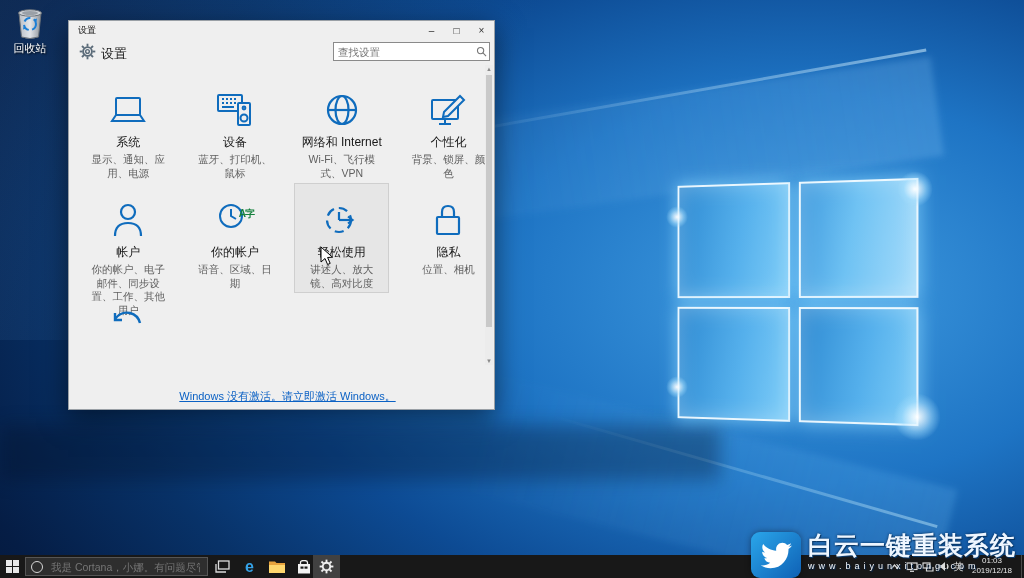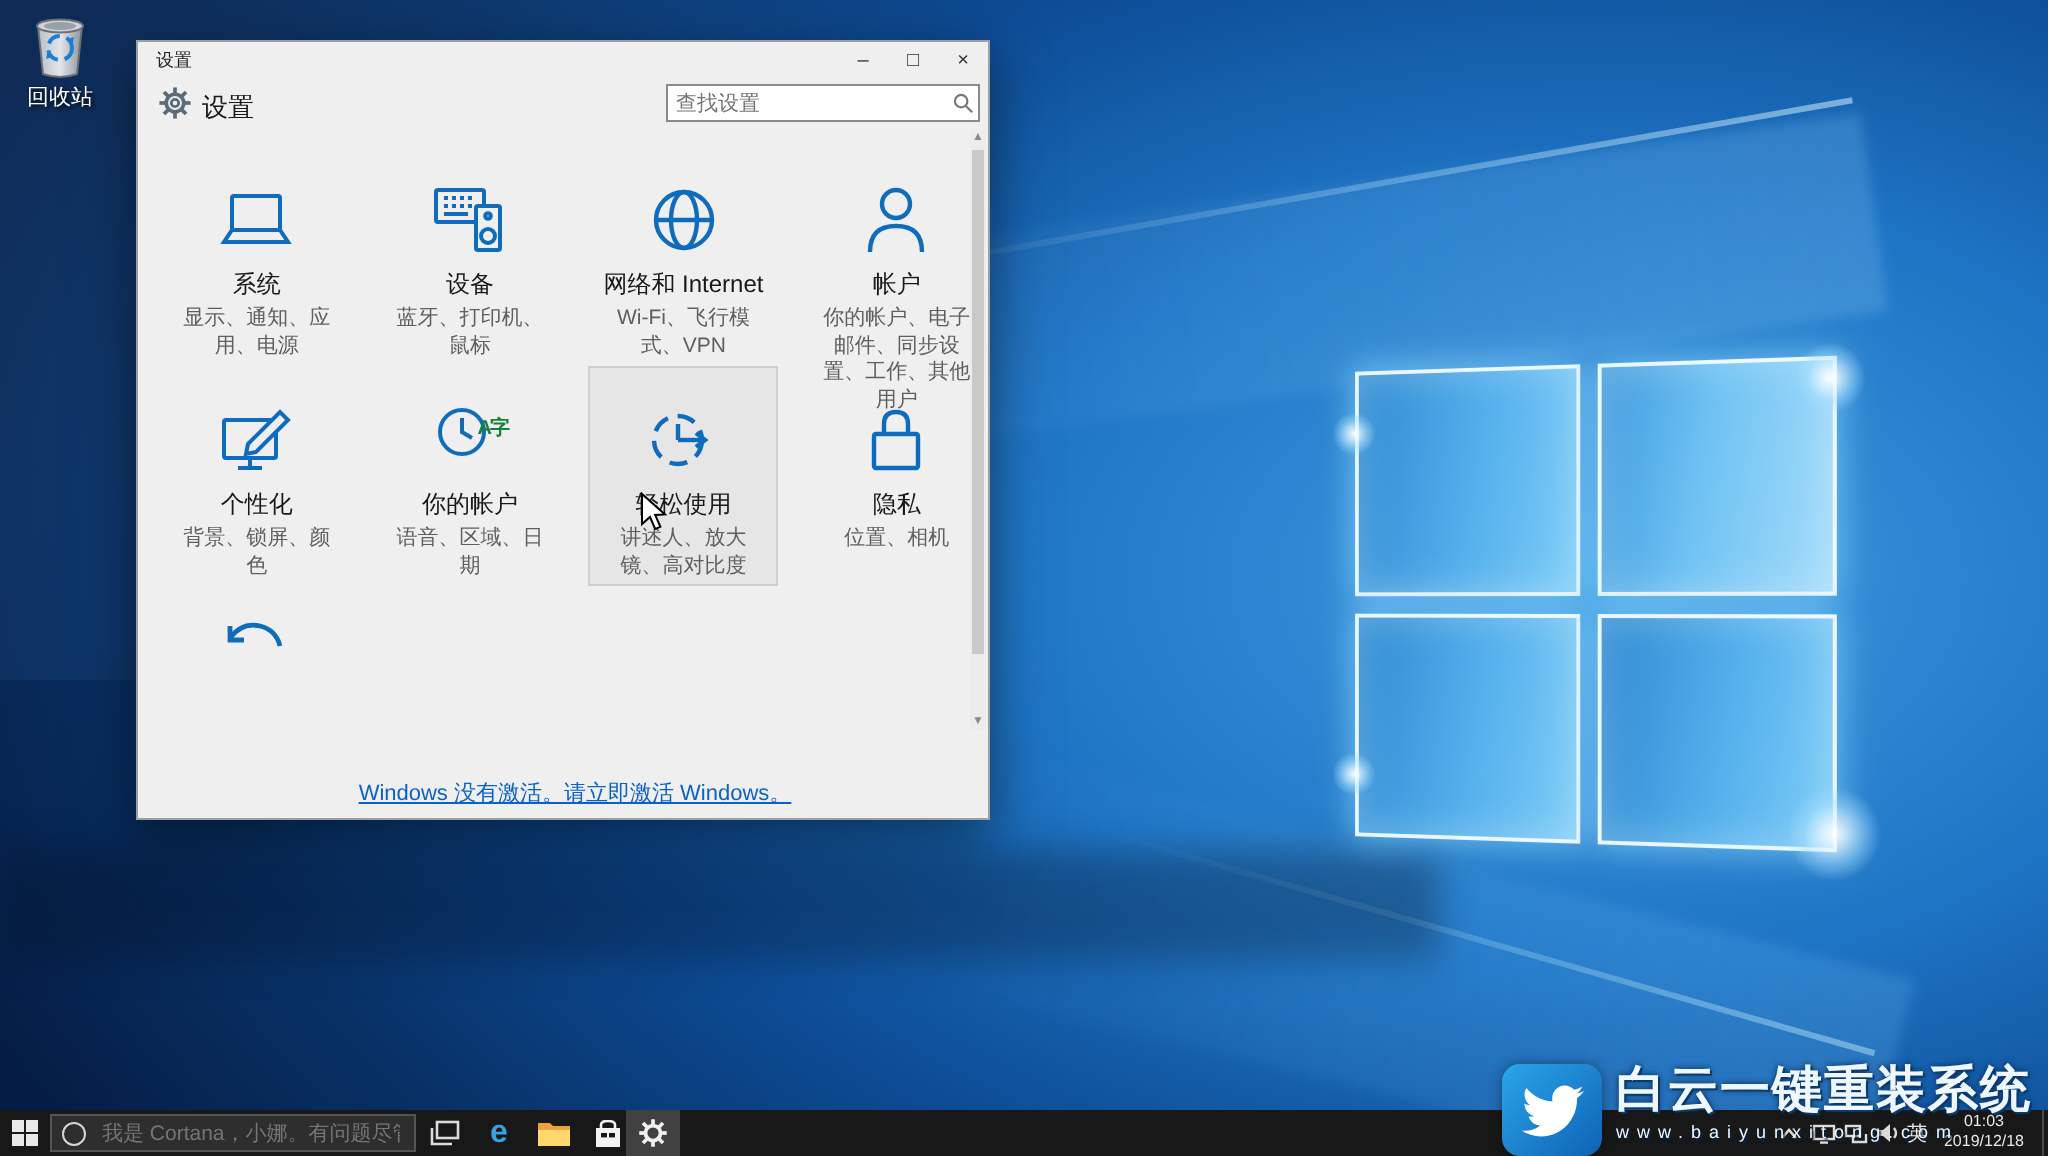--- a/index.html
+++ b/index.html
@@ -210,44 +210,44 @@
                 <line x1="3" y1="17" x2="31" y2="17"></line>
               </g>
             </svg>
           </div>
         <div class="tt">网络和 Internet</div>
         <div class="st">Wi-Fi、飞行模式、VPN</div>
       </div>
 
       <div class="tile">
         <div class="ic">
-            <svg width="32" height="36" viewBox="0 0 32 36">
-              <g fill="none" stroke="#0f6cbd" stroke-width="2.2">
-                <circle cx="16" cy="10" r="7"></circle>
-                <path d="M3 34 Q3 21 16 21 Q29 21 29 34"></path>
-              </g>
-            </svg>
-          </div>
-        <div class="tt">帐户</div>
-        <div class="st">你的帐户、电子邮件、同步设置、工作、其他用户</div>
-      </div>
-
-      <div class="tile">
-        <div class="ic">
             <svg width="36" height="32" viewBox="0 0 36 32">
               <g fill="none" stroke="#0f6cbd" stroke-width="2">
                 <rect x="2" y="6" width="26" height="19" rx="1"></rect>
                 <line x1="15" y1="25" x2="15" y2="30"></line>
                 <line x1="9" y1="30" x2="21" y2="30"></line>
                 <path d="M14 18 L30 2 L34 6 L18 22 L13 23 Z" fill="#efefef"></path>
               </g>
             </svg>
           </div>
         <div class="tt">个性化</div>
         <div class="st">背景、锁屏、颜色</div>
+      </div>
+
+      <div class="tile">
+        <div class="ic">
+            <svg width="32" height="36" viewBox="0 0 32 36">
+              <g fill="none" stroke="#0f6cbd" stroke-width="2.2">
+                <circle cx="16" cy="10" r="7"></circle>
+                <path d="M3 34 Q3 21 16 21 Q29 21 29 34"></path>
+              </g>
+            </svg>
+          </div>
+        <div class="tt">帐户</div>
+        <div class="st">你的帐户、电子邮件、同步设置、工作、其他用户</div>
       </div>
 
       <div class="tile">
         <div class="ic">
           <div class="timeglyph">
             <svg width="26" height="26" viewBox="0 0 26 26" style="position:absolute;left:0;top:0;">
                 <g fill="none" stroke="#0f6cbd" stroke-width="2">
                   <circle cx="13" cy="13" r="11"></circle>
                   <path d="M13 6 L13 13 L18 16"></path>
                 </g>

